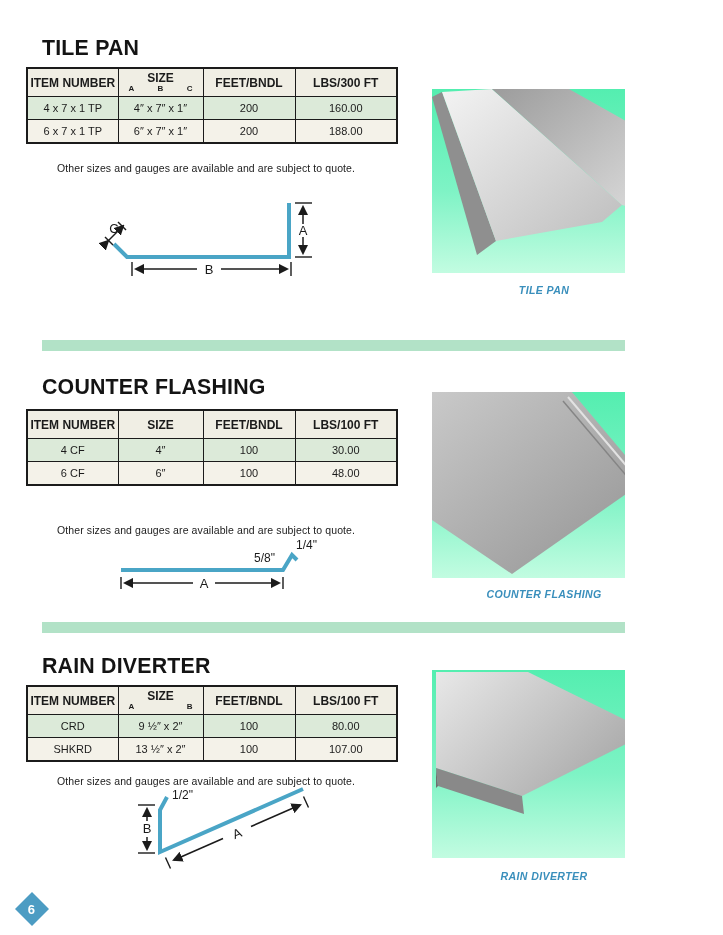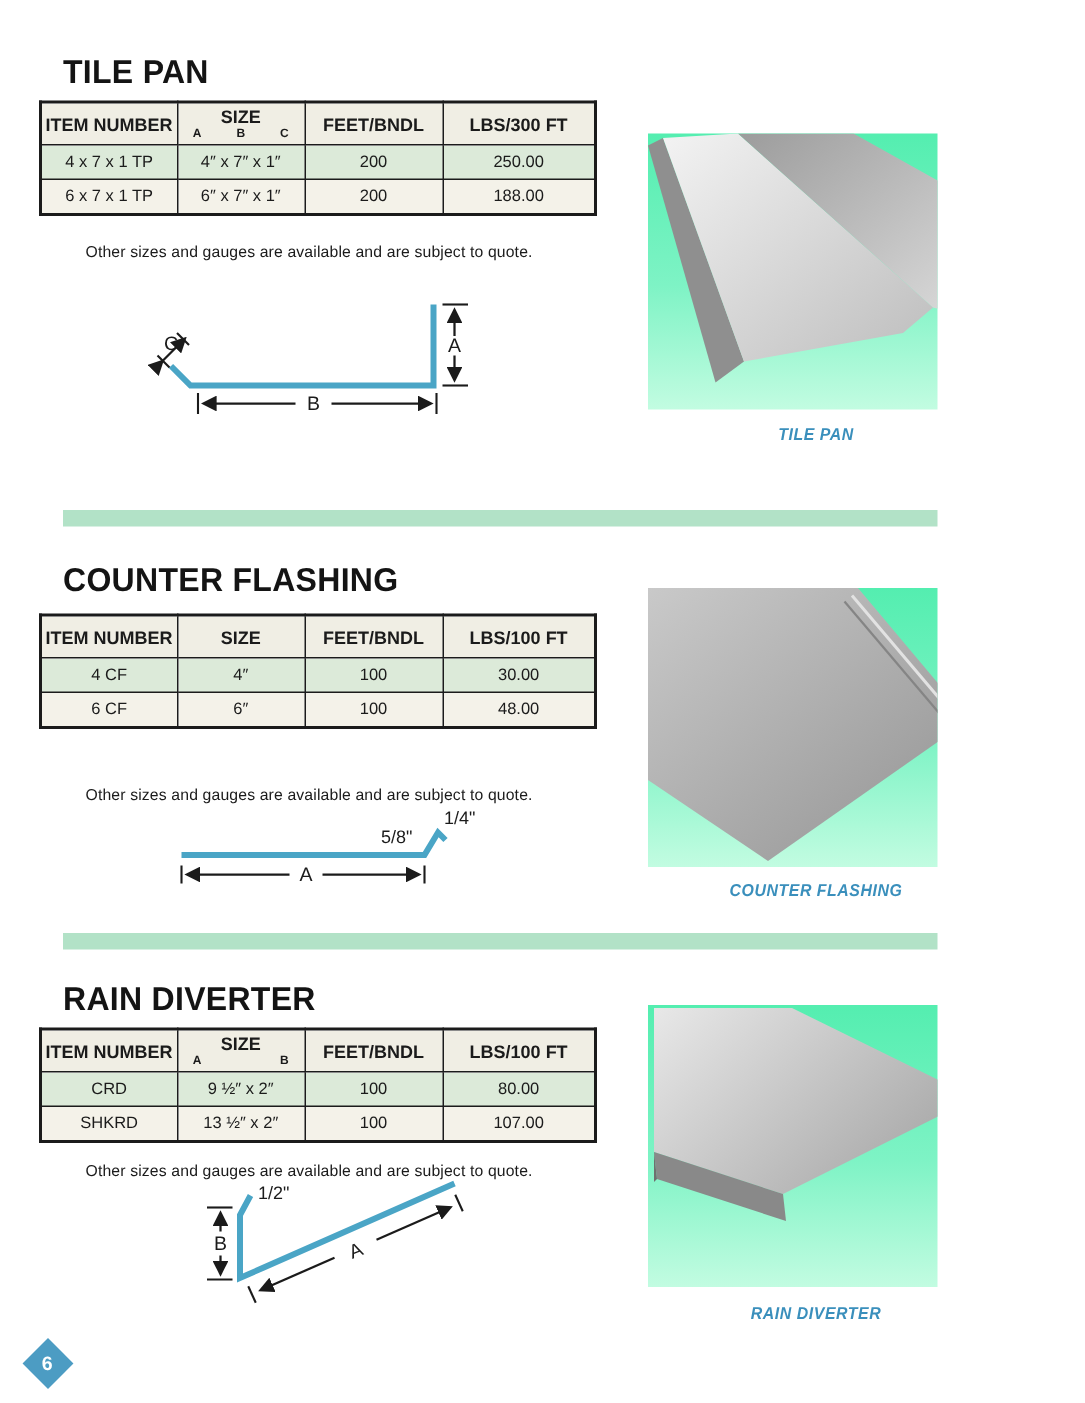--- a/index.html
+++ b/index.html
@@ -79,21 +79,21 @@
             </th>
             <th>FEET/BNDL</th>
             <th>LBS/300 FT</th>
           </tr>
         </thead>
         <tbody>
           <tr class="row-green">
             <td>4 x 7 x 1 TP</td>
             <td>4″ x 7″ x 1″</td>
             <td>200</td>
-            <td>250.00</td>
+            <td>160.00</td>
           </tr>
           <tr class="row-cream">
             <td>6 x 7 x 1 TP</td>
             <td>6″ x 7″ x 1″</td>
             <td>200</td>
             <td>188.00</td>
           </tr>
         </tbody>
       </table>
 

